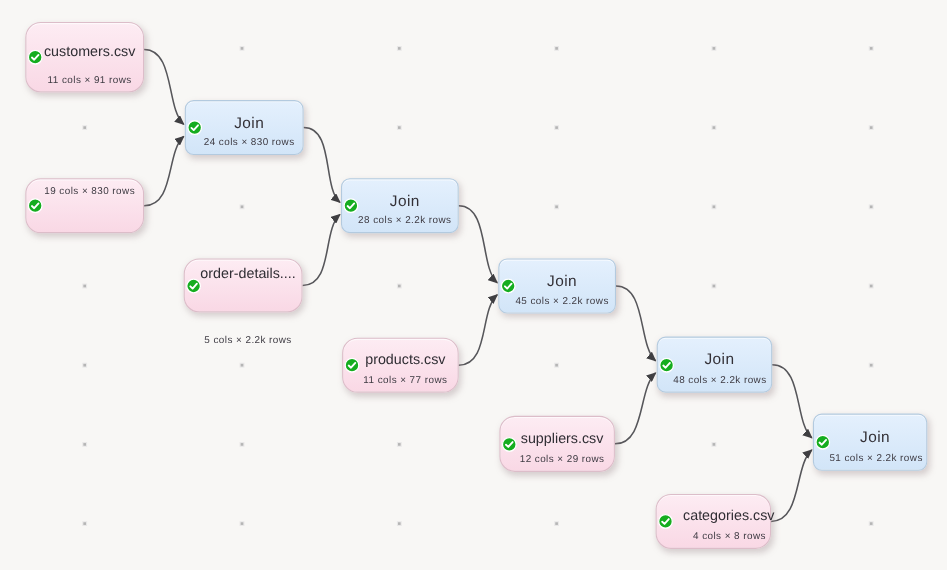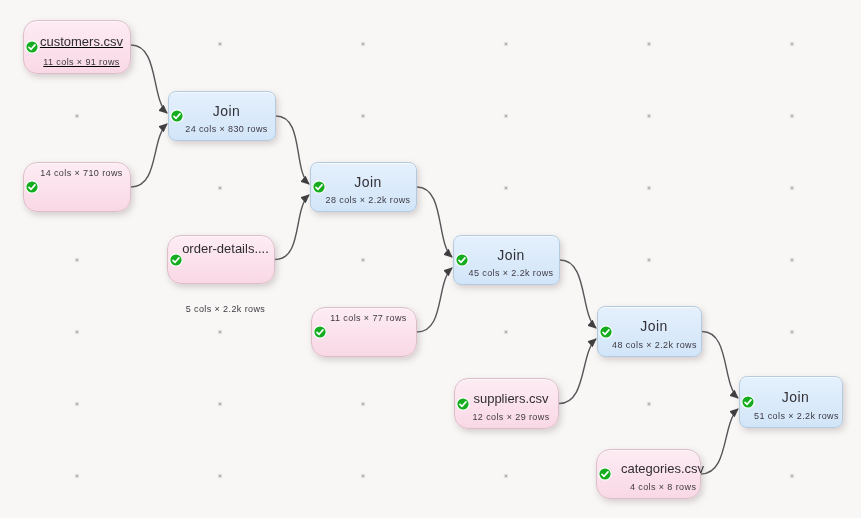--- a/index.html
+++ b/index.html
@@ -143,48 +143,49 @@
       <path d="M 276 116 C 304 116, 293 170, 309 184" fill="none" stroke="#56565a" stroke-width="1.4" marker-end="url(#arrow)"></path>
       <path d="M 275 259.5 C 303 259.5, 293 209, 309 195" fill="none" stroke="#56565a" stroke-width="1.4" marker-end="url(#arrow)"></path>
       <path d="M 417 187 C 445 187, 436 243, 452 257" fill="none" stroke="#56565a" stroke-width="1.4" marker-end="url(#arrow)"></path>
       <path d="M 417 332 C 445 332, 436 282, 452 268" fill="none" stroke="#56565a" stroke-width="1.4" marker-end="url(#arrow)"></path>
       <path d="M 560 260 C 588 260, 580 314, 596 328" fill="none" stroke="#56565a" stroke-width="1.4" marker-end="url(#arrow)"></path>
       <path d="M 559 403.5 C 587 403.5, 580 353, 596 339" fill="none" stroke="#56565a" stroke-width="1.4" marker-end="url(#arrow)"></path>
       <path d="M 702 331.5 C 730 331.5, 722 384, 738 398" fill="none" stroke="#56565a" stroke-width="1.4" marker-end="url(#arrow)"></path>
       <path d="M 701 474 C 729 474, 722 423, 738 409" fill="none" stroke="#56565a" stroke-width="1.4" marker-end="url(#arrow)"></path>
     </svg>
   <div id="node-layer">
-      <div class="node source" style="left: 23px; top: 20px; width: 108px; height: 54px; text-decoration: underline;">
+      <div class="node source" style="left: 23px; top: 20px; width: 108px; height: 64px;">
         <span class="badge"><svg viewBox="0 0 14 14" width="14" height="14">
             <circle cx="7" cy="7" r="6.2" fill="#15ad1f" stroke="#ffffff" stroke-width="1.2"></circle>
             <path d="M4 7.3 L6.1 9.3 L10 4.9" fill="none" stroke="#ffffff" stroke-width="1.7" stroke-linecap="round" stroke-linejoin="round"></path>
           </svg></span>
         <div class="title">customers.csv</div>
         <div class="subtitle">11 cols × 91 rows</div>
       </div>
       <div class="node source" style="left: 23px; top: 162px; width: 108px; height: 50px;">
         <span class="badge"><svg viewBox="0 0 14 14" width="14" height="14">
             <circle cx="7" cy="7" r="6.2" fill="#15ad1f" stroke="#ffffff" stroke-width="1.2"></circle>
             <path d="M4 7.3 L6.1 9.3 L10 4.9" fill="none" stroke="#ffffff" stroke-width="1.7" stroke-linecap="round" stroke-linejoin="round"></path>
           </svg></span>
-        <div class="subtitle">14 cols × 710 rows</div>
+        <div class="subtitle">19 cols × 830 rows</div>
       </div>
       <div class="node source" style="left: 167px; top: 235px; width: 108px; height: 49px; gap: 48px;">
         <span class="badge"><svg viewBox="0 0 14 14" width="14" height="14">
             <circle cx="7" cy="7" r="6.2" fill="#15ad1f" stroke="#ffffff" stroke-width="1.2"></circle>
             <path d="M4 7.3 L6.1 9.3 L10 4.9" fill="none" stroke="#ffffff" stroke-width="1.7" stroke-linecap="round" stroke-linejoin="round"></path>
           </svg></span>
         <div class="title">order-details....</div>
         <div class="subtitle">5 cols × 2.2k rows</div>
       </div>
       <div class="node source" style="left: 311px; top: 307px; width: 106px; height: 50px;">
         <span class="badge"><svg viewBox="0 0 14 14" width="14" height="14">
             <circle cx="7" cy="7" r="6.2" fill="#15ad1f" stroke="#ffffff" stroke-width="1.2"></circle>
             <path d="M4 7.3 L6.1 9.3 L10 4.9" fill="none" stroke="#ffffff" stroke-width="1.7" stroke-linecap="round" stroke-linejoin="round"></path>
           </svg></span>
+        <div class="title">products.csv</div>
         <div class="subtitle">11 cols × 77 rows</div>
       </div>
       <div class="node source" style="left: 454px; top: 378px; width: 105px; height: 51px;">
         <span class="badge"><svg viewBox="0 0 14 14" width="14" height="14">
             <circle cx="7" cy="7" r="6.2" fill="#15ad1f" stroke="#ffffff" stroke-width="1.2"></circle>
             <path d="M4 7.3 L6.1 9.3 L10 4.9" fill="none" stroke="#ffffff" stroke-width="1.7" stroke-linecap="round" stroke-linejoin="round"></path>
           </svg></span>
         <div class="title">suppliers.csv</div>
         <div class="subtitle">12 cols × 29 rows</div>
       </div>

